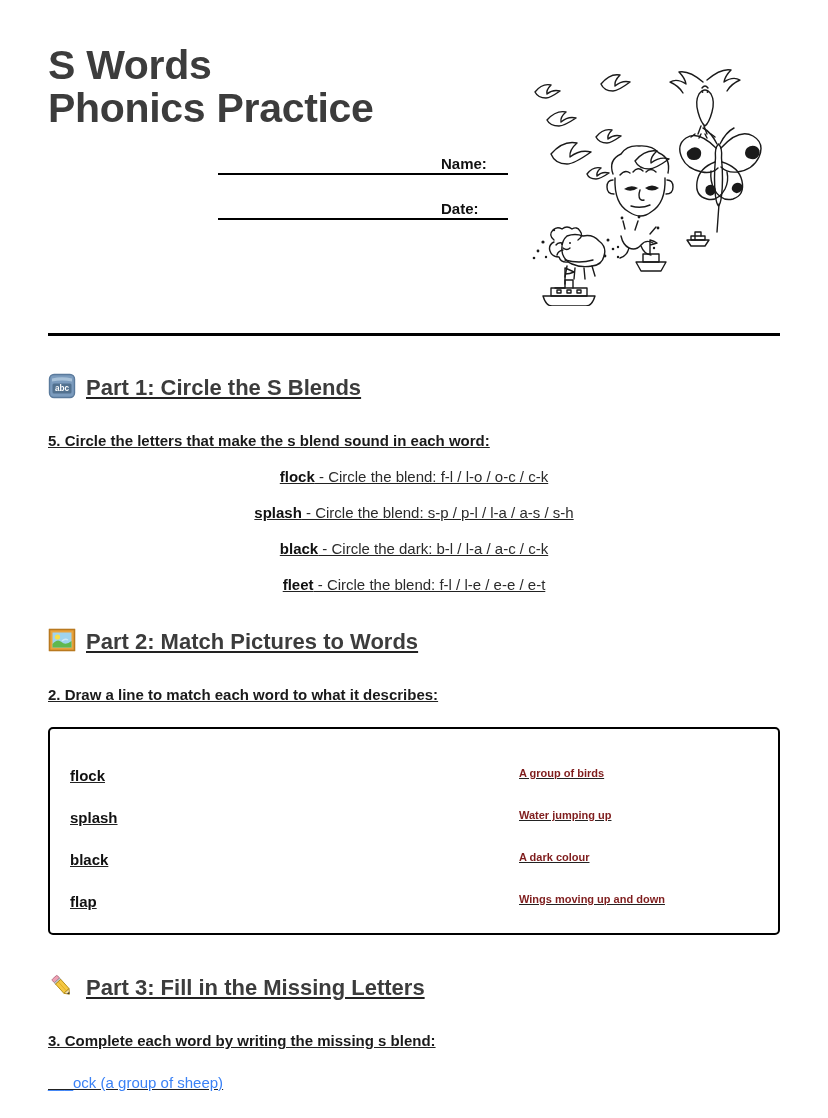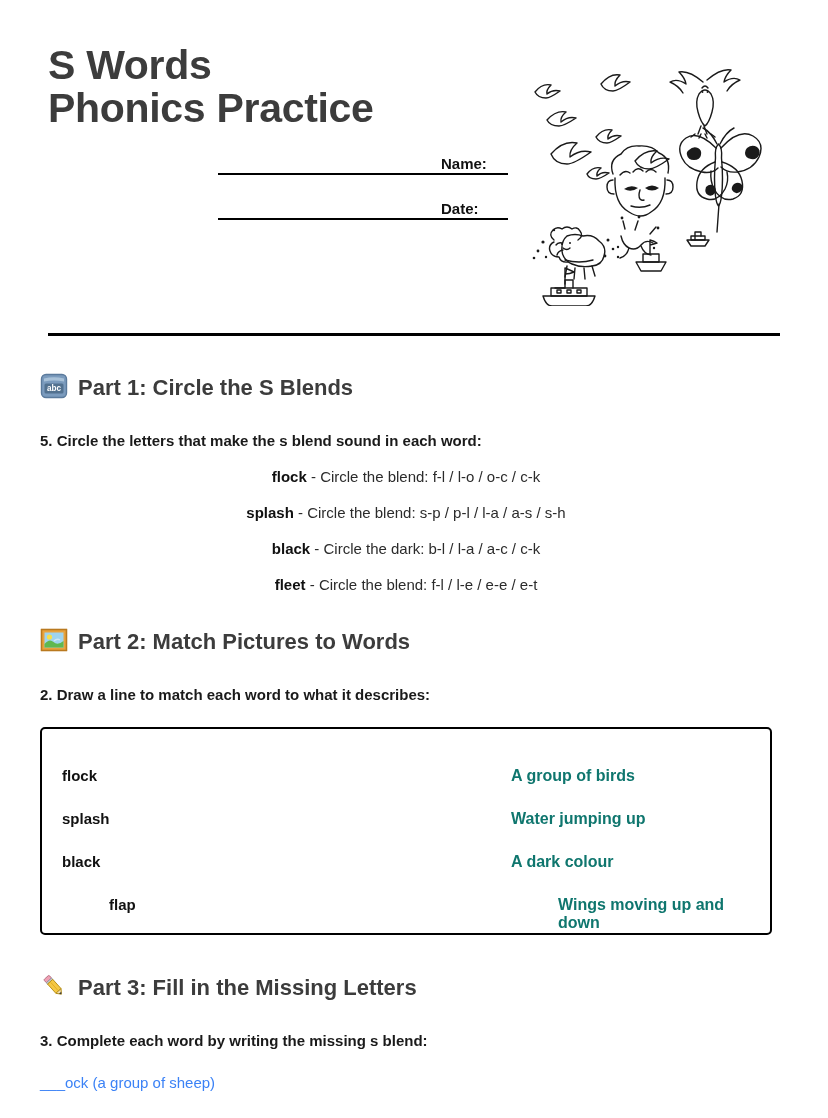--- a/index.html
+++ b/index.html
@@ -78,23 +78,24 @@
     left: 48px;
     top: 333px;
     width: 732px;
     height: 0;
     border-bottom: 3px solid #000000;
   }
 
   
   .content {
     position: absolute;
-    left: 40px;
+    left: 48px;
     top: 372px;
     width: 732px;
+    text-decoration: underline;
   }
   .section-head {
     display: flex;
     align-items: center;
     gap: 10px;
     margin: 0 0 0 0;
   }
   .section-title {
     font-size: 22px;
     font-weight: bold;
@@ -125,32 +126,32 @@
     border-radius: 5px;
     height: 208px;
     box-sizing: border-box;
     padding: 38px 22px 0 20px;
     position: relative;
   }
   .match-row {
     display: flex;
     margin-bottom: 25px;
   }
-  .match-row:last-child { margin-bottom: 0; margin-left: 47px; }
+  .match-row:last-child { margin-bottom: 0; }
   .match-left {
     width: 449px;
     flex: none;
     font-size: 15px;
     font-weight: bold;
     color: #111111;
   }
   .match-right {
-    font-size: 16px;
-    font-weight: bold;
-    color: #0f766e;
+    font-size: 11px;
+    font-weight: bold;
+    color: #7f1d1d;
   }
 
   .fill-line {
     font-size: 15px;
     color: #3b82f6;
     margin-top: 25px;
   }
 
   
   .icon { flex: none; display: block; }

